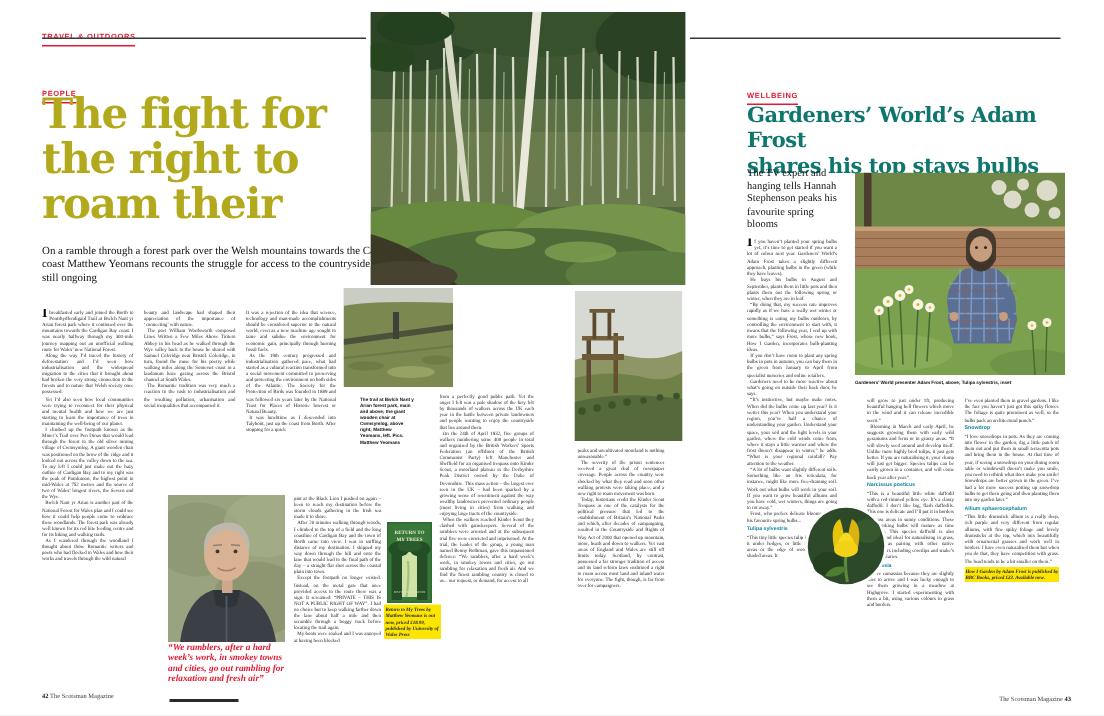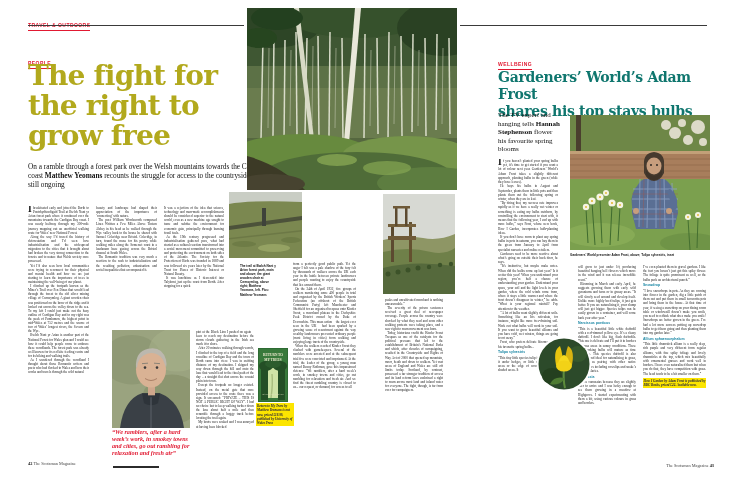--- a/index.html
+++ b/index.html
@@ -14,21 +14,21 @@
   
   .headline p{margin:0;}
   #lp-headline{left:28px;top:61px;width:232px;font-family:"DejaVu Serif",serif;font-weight:bold;
           font-size:28px;line-height:1.07;letter-spacing:-0.8px;color:#b2a91d;}
   #rp-headline{left:498px;top:69px;width:218px;font-family:"DejaVu Serif",serif;font-weight:bold;
           font-size:14px;line-height:1.2;letter-spacing:-0.3px;color:#0f766e;}
   
   .standfirst{font-size:7.3px;line-height:1.24;color:#111;}
   #lp-standfirst{left:28px;top:162px;width:258px;}
   #rp-standfirst{left:498px;top:111px;width:64px;font-size:7px;line-height:1.22;}
-  .standfirst b{font-weight:bold;}
+  .standfirst b{font-weight:normal;}
   
   .tx{font-size:3.3px;line-height:1.25;text-align:justify;overflow:hidden;color:#222;}
   .tx p{margin:0;}
   .tx p + p{text-indent:2.2px;}
   .tx h4{margin:2.6px 0 0.8px;font-family:"Liberation Sans",sans-serif;font-weight:bold;
          font-size:3.5px;color:#1685a3;line-height:1;text-indent:0;}
   .tx h4 + p{text-indent:0;}
   .tx .hl{background:#fce500;font-weight:bold;font-style:italic;color:#23233c;
           margin-top:2.4px;padding:0.6px;text-indent:0;}
   #lp-col1 p:first-child::first-letter,
@@ -75,21 +75,21 @@
   </div>
   <div class="abs rule" style="left:28px;top:25px;width:216px;"></div>
 
   <div class="abs" style="left:28px;top:51px;">
     <span class="kicker">PEOPLE</span>
   </div>
 
   <div id="lp-headline" class="abs headline">
       <p>The fight for</p>
       <p>the right to</p>
-      <p>grow free</p>
+      <p>roam their</p>
     </div>
 
   <div id="lp-standfirst" class="abs standfirst">
     <span>On a ramble through a forest park over the Welsh mountains towards the Cardigan Bay coast </span><b>Matthew Yeomans</b><span> recounts the struggle for access to the countryside – which is still ongoing</span>
   </div>
 
   <div class="abs ph" style="left:247px;top:8px;width:210px;height:182px;">
     <svg viewBox="0 0 210 182" width="210" height="182" preserveAspectRatio="none">
       <rect width="210" height="182" fill="#55673f"></rect>
       <rect width="210" height="80" fill="#3f5733"></rect>
@@ -262,21 +262,21 @@
   <div class="abs" style="left:498px;top:52px;">
     <span class="kicker">WELLBEING</span>
   </div>
 
   <div id="rp-headline" class="abs headline">
       <p>Gardeners’ World’s Adam Frost</p>
       <p>shares his top stays bulbs</p>
     </div>
 
   <div id="rp-standfirst" class="abs standfirst">
-    <span>The TV expert and hanging tells </span><b>Hannah Stephenson</b><span> flower his favourite spring blooms</span>
+    <span>The TV expert and hanging tells </span><b>Hannah Stephenson</b><span> peaks his favourite spring blooms</span>
   </div>
 
   <div class="abs ph" style="left:570px;top:115px;width:140px;height:135px;">
     <svg viewBox="0 0 140 135" width="140" height="135" preserveAspectRatio="none">
       <rect width="140" height="135" fill="#83a152"></rect>
       <rect width="140" height="40" fill="#6e8747"></rect>
       <rect x="6" width="5" height="38" fill="#4a3f2e"></rect>
       <g fill="#e9e3d6" opacity="0.9">
         <circle cx="105" cy="18" r="6"></circle>
           <circle cx="118" cy="25" r="5"></circle>

